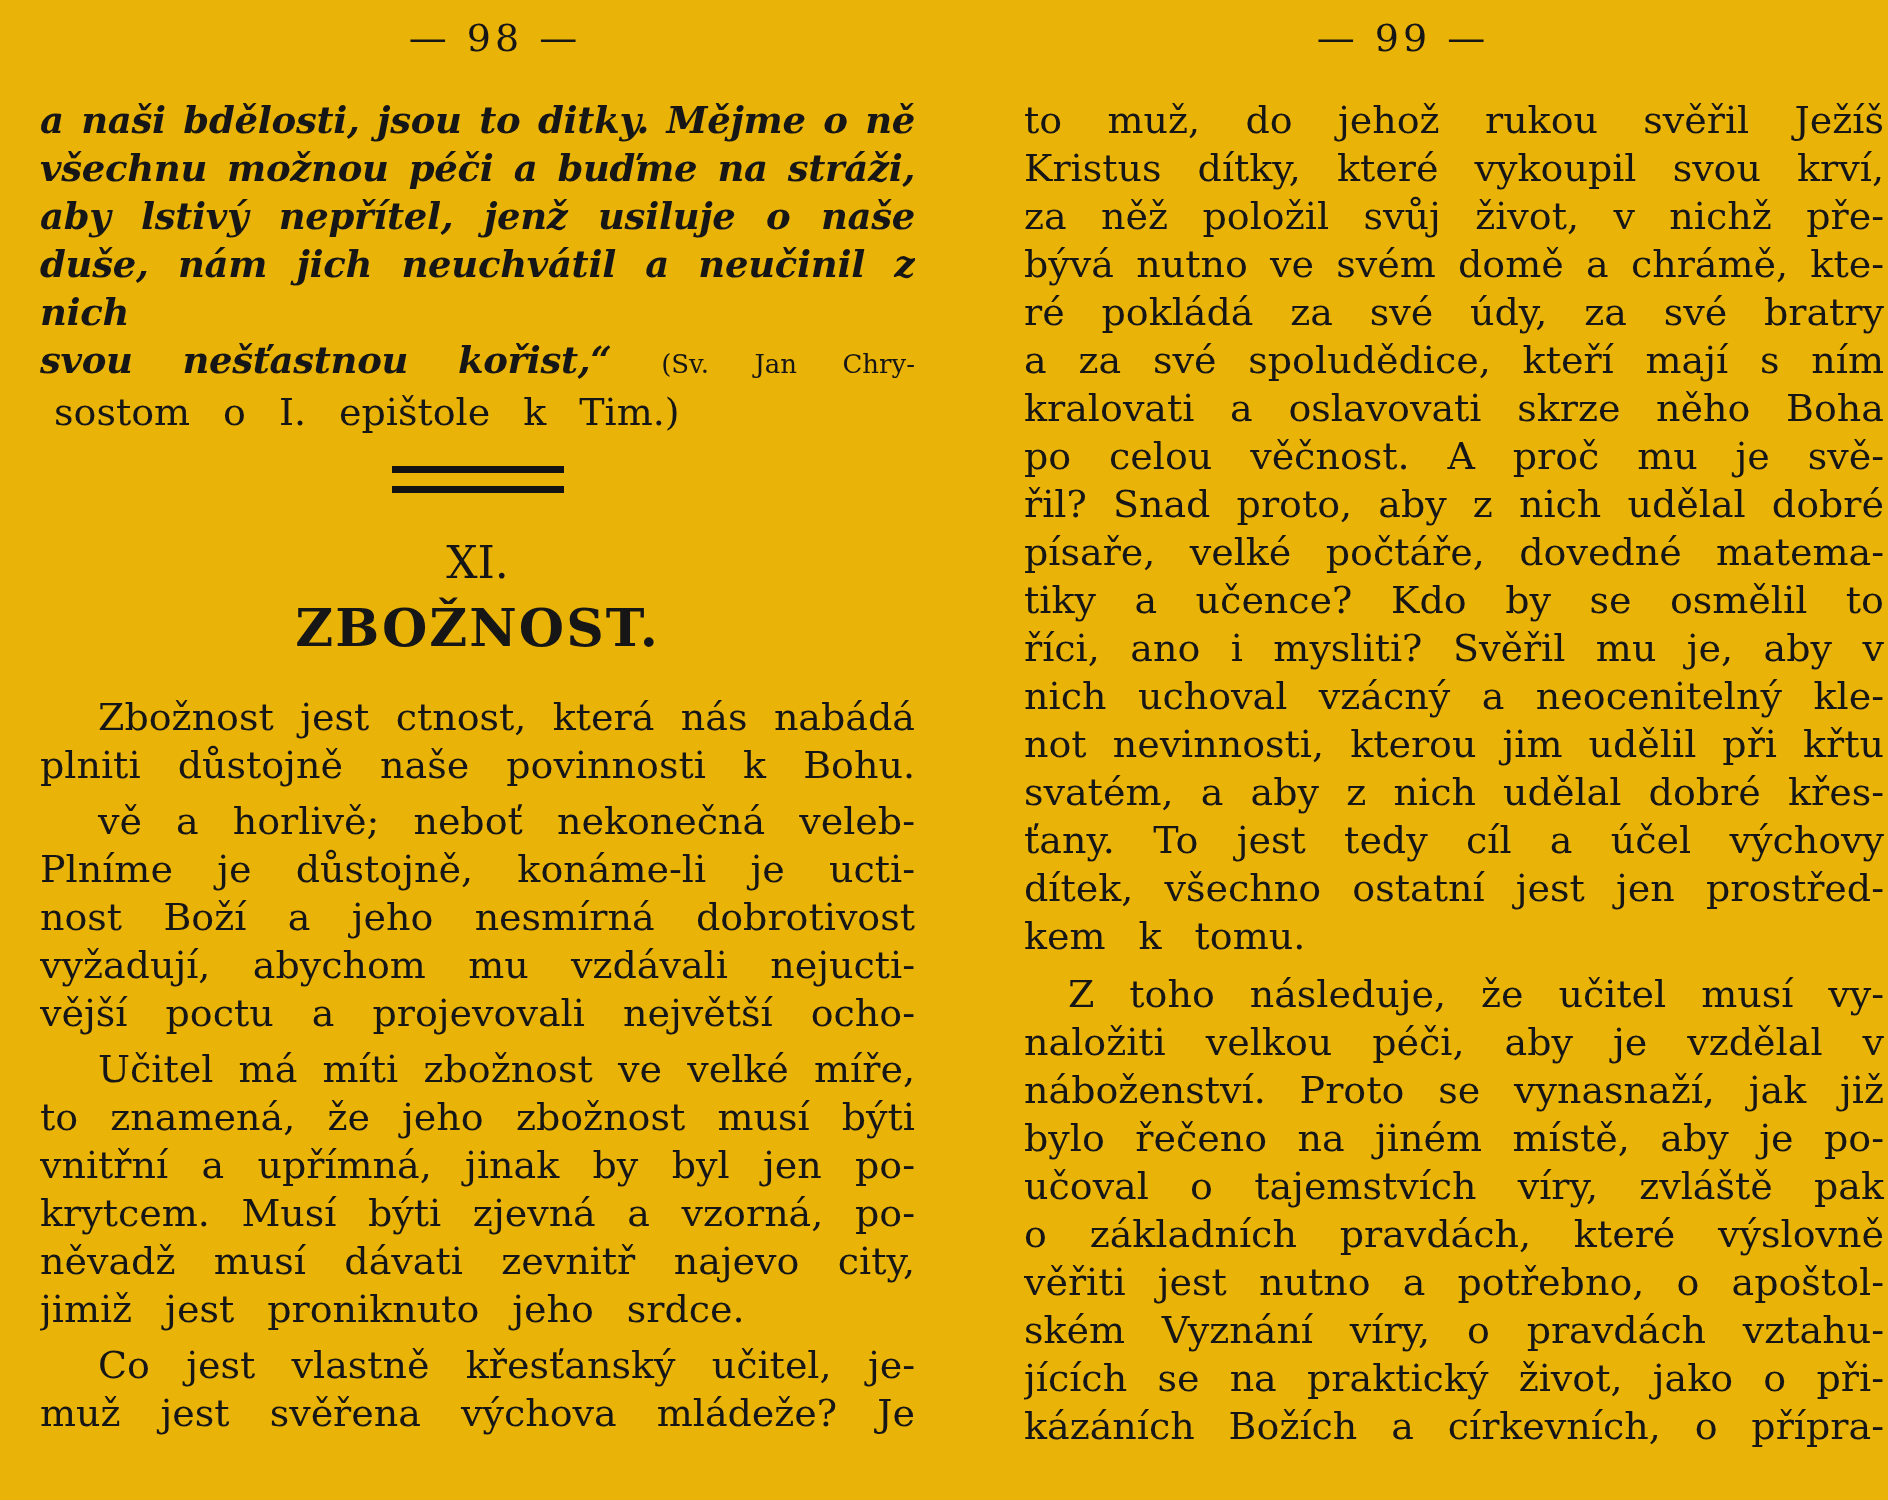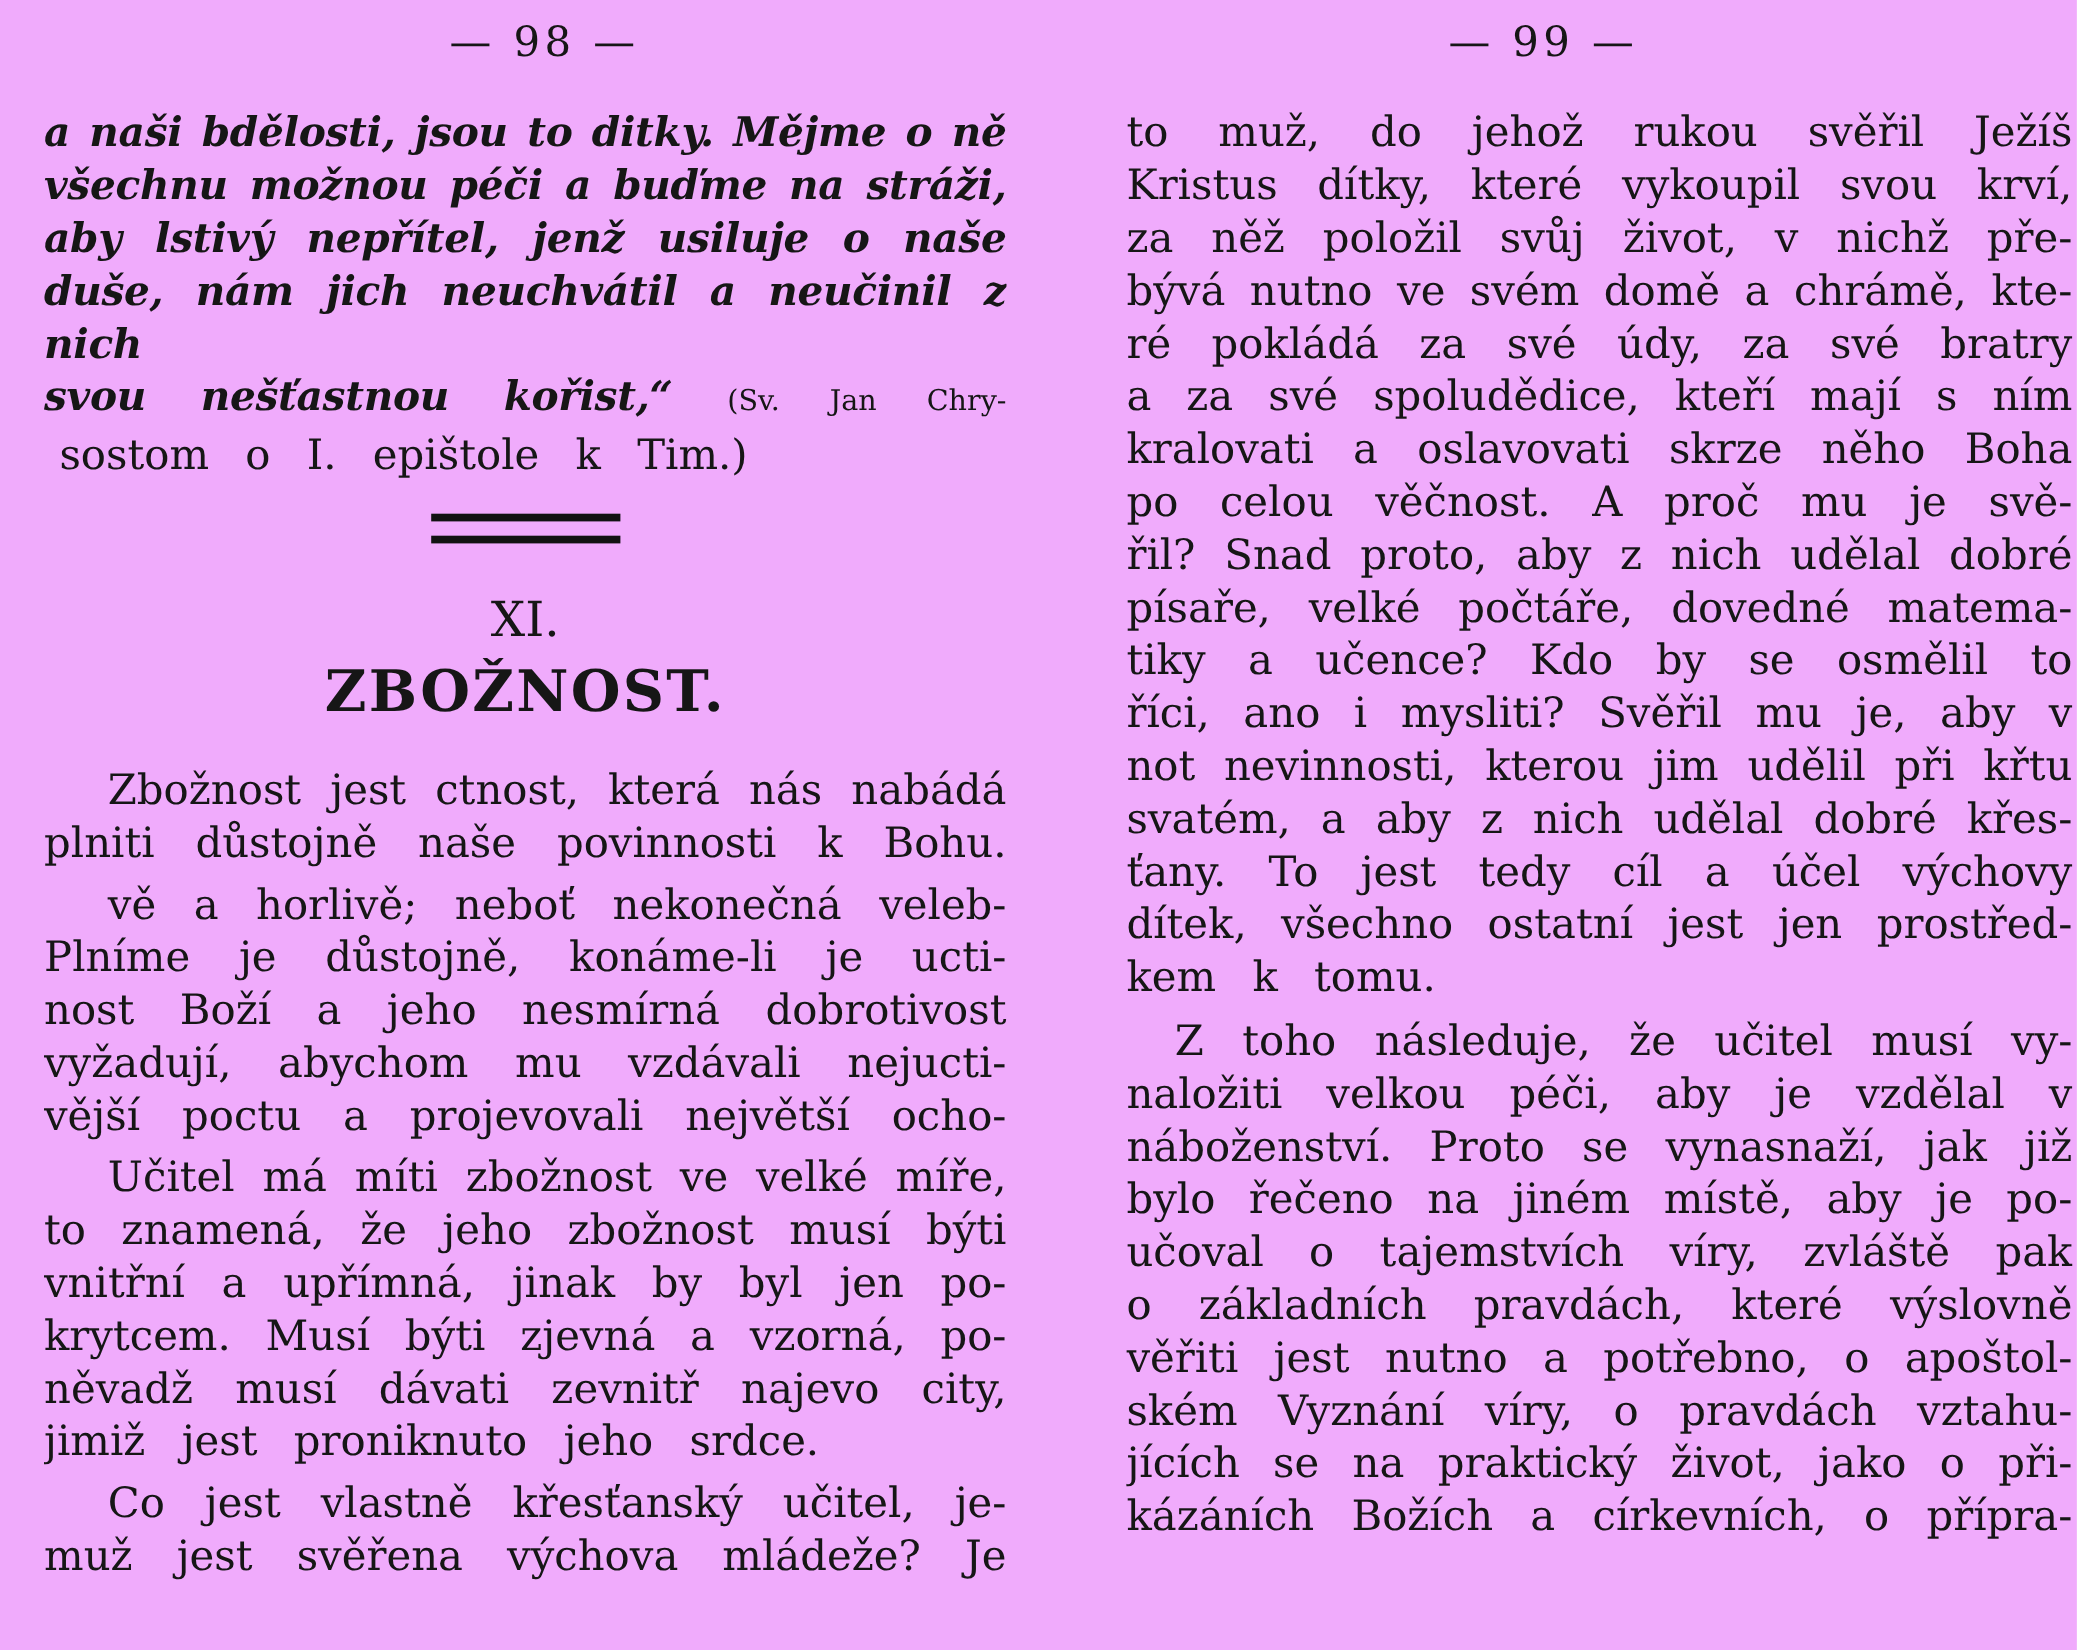--- a/index.html
+++ b/index.html
@@ -3,21 +3,21 @@
 <meta charset="utf-8">
 <style>
   html,body{margin:0;padding:0;}
   body{
     width:1888px;height:1500px;
     background:#fbfbf9;
     font-family:"DejaVu Serif", serif;
     color:#161616;
     overflow:hidden;
   }
-  .scan{position:relative;width:1888px;height:1500px;background:#f0abfc;}
+  .scan{position:relative;width:1888px;height:1500px;background:#eab308;}
 
   .pagenum{
     position:absolute;top:18px;
     font-size:38px;line-height:40px;
     letter-spacing:4px;
     transform:translateX(-50%);
     white-space:nowrap;
   }
   #pagenum-left{left:495px;}
   #pagenum-right{left:1403px;}
@@ -136,20 +136,21 @@
         <div class="line">za něž položil svůj život, v nichž pře-</div>
         <div class="line">bývá nutno ve svém domě a chrámě, kte-</div>
         <div class="line">ré pokládá za své údy, za své bratry</div>
         <div class="line">a za své spoludědice, kteří mají s ním</div>
         <div class="line">kralovati a oslavovati skrze něho Boha</div>
         <div class="line">po celou věčnost. A proč mu je svě-</div>
         <div class="line">řil? Snad proto, aby z nich udělal dobré</div>
         <div class="line">písaře, velké počtáře, dovedné matema-</div>
         <div class="line">tiky a učence? Kdo by se osmělil to</div>
         <div class="line">říci, ano i mysliti? Svěřil mu je, aby v</div>
+        <div class="line">nich uchoval vzácný a neocenitelný kle-</div>
         <div class="line">not nevinnosti, kterou jim udělil při křtu</div>
         <div class="line">svatém, a aby z nich udělal dobré křes-</div>
         <div class="line">ťany. To jest tedy cíl a účel výchovy</div>
         <div class="line">dítek, všechno ostatní jest jen prostřed-</div>
         <div class="line natural">kem k tomu.</div>
       </div>
 
     <div class="para indent">
         <div class="line">Z toho následuje, že učitel musí vy-</div>
         <div class="line">naložiti velkou péči, aby je vzdělal v</div>

